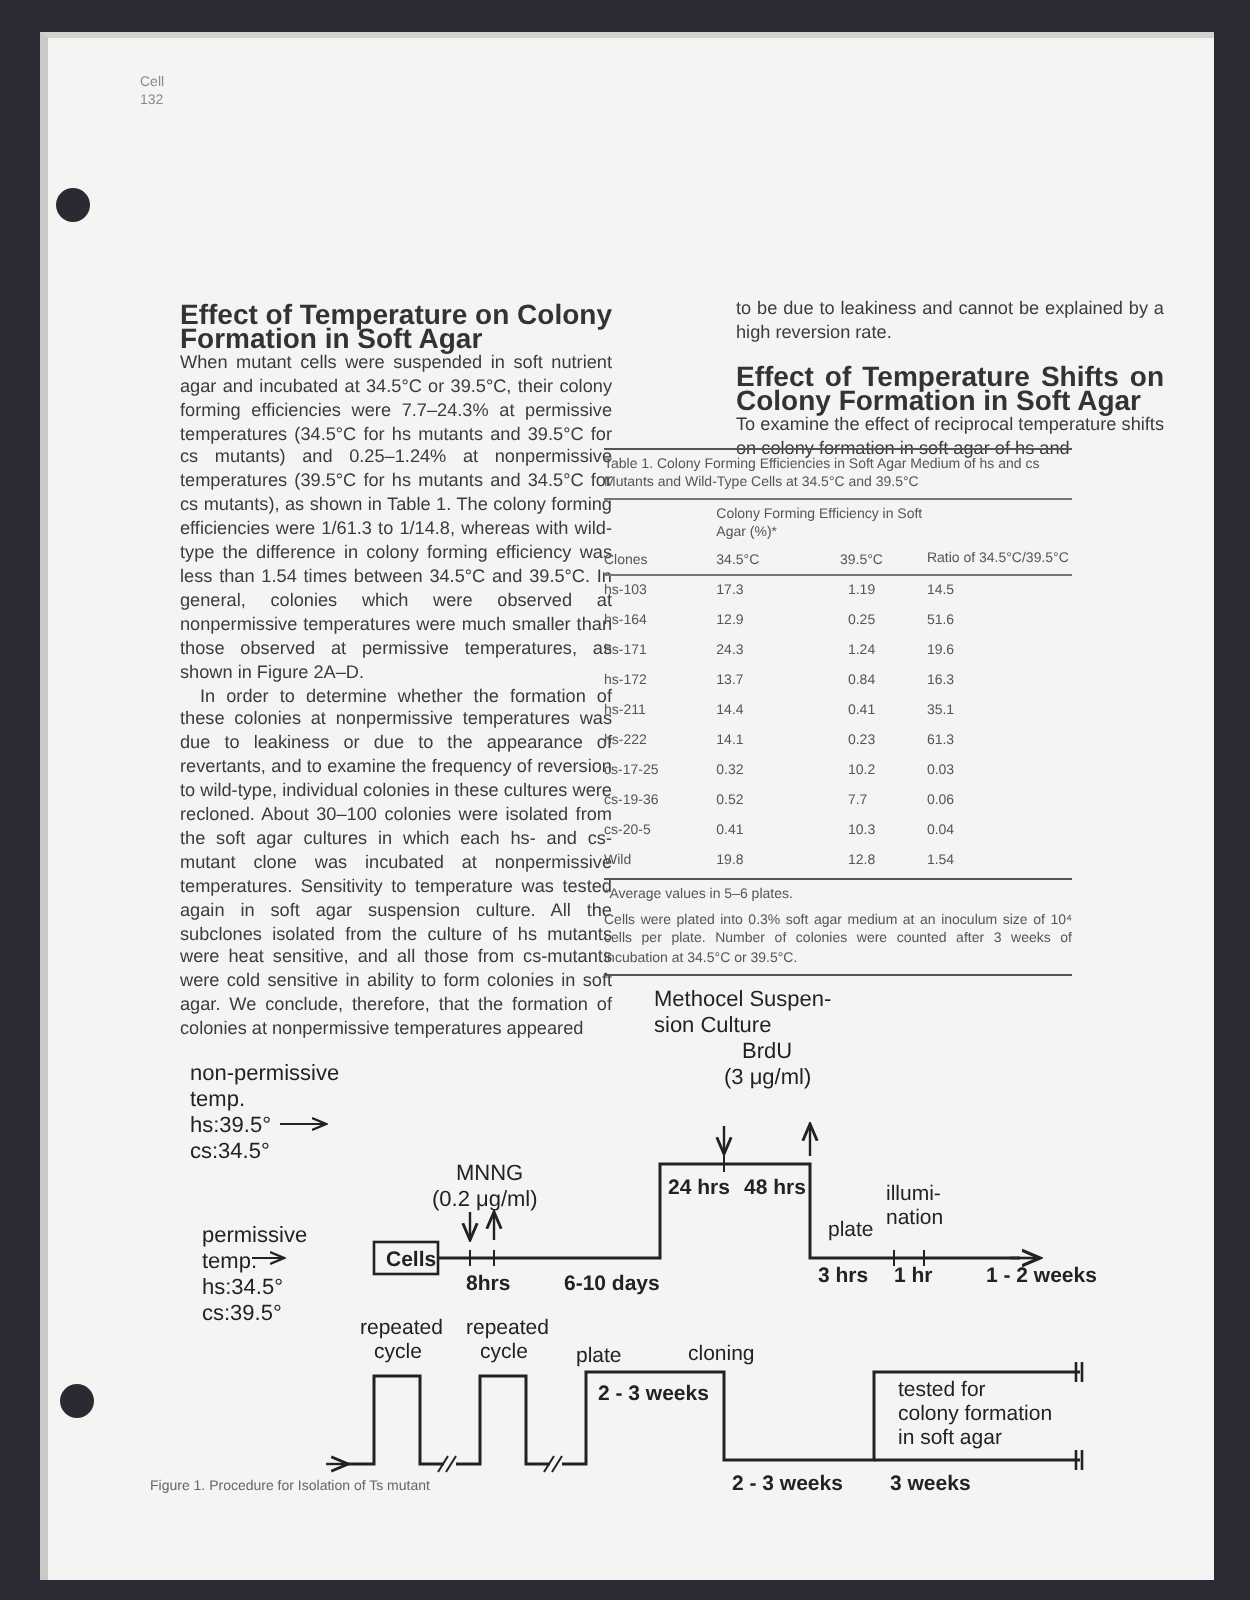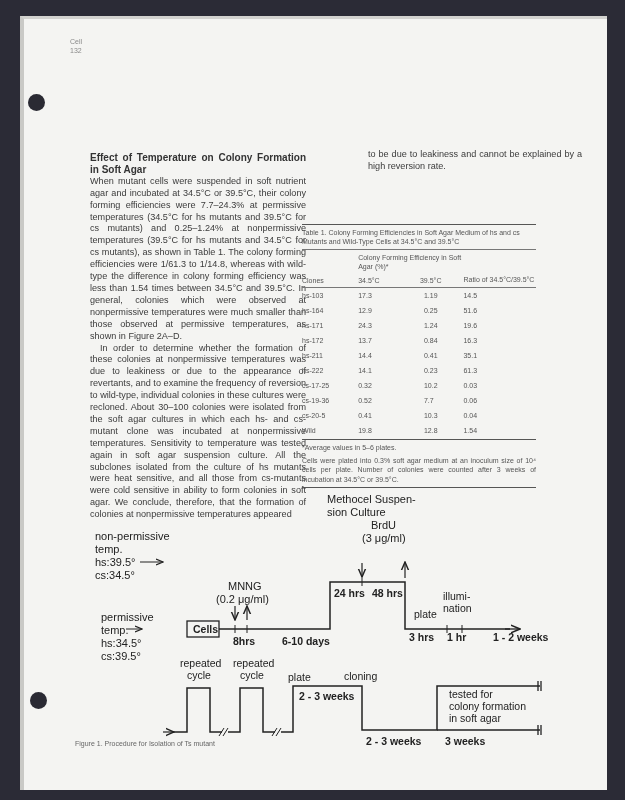--- a/index.html
+++ b/index.html
@@ -2,21 +2,21 @@
 <html><head>
 <meta charset="utf-8">
 <style>
   html, body { margin:0; padding:0; }
   body { width:625px; height:800px; background:#2b2b36; position:relative; overflow:hidden; font-family:"Liberation Sans", sans-serif; }
   .page { position:absolute; left:20px; top:16px; width:587px; height:774px; background:#f4f4f2; border-left:4px solid #c9c9c6; border-top:3px solid #d2d2cf; box-sizing:border-box; }
   .hole { position:absolute; width:17px; height:17px; border-radius:50%; background:#2a2a33; }
   .journal { position:absolute; left:70px; top:37px; font-size:7px; color:#8a8a8a; line-height:9px; }
   .col { position:absolute; font-size:9.1px; line-height:11.9px; color:#3b3b3b; text-align:justify; }
   .col p { margin:0; }
-  .col h3 { margin:0; font-size:10px; font-weight:bold; color:#333; line-height:11.9px; }
+  .col h3 { margin:0; font-size:14px; font-weight:bold; color:#333; line-height:11.9px; }
   .indent { text-indent:10px; }
   table { border-collapse:collapse; font-size:7px; color:#555; }
   .tbl { position:absolute; left:302px; top:224px; width:234px; }
   .tbl .cap { font-size:7px; line-height:9px; color:#555; border-top:1.5px solid #555; border-bottom:1px solid #777; padding:3px 0 3px 0; }
   .tbl td { padding:0; height:15px; vertical-align:middle; }
   .tbl .hdr td { height:auto; }
   .foot { font-size:7px; line-height:9.5px; color:#555; }
   svg text { font-family:"Liberation Sans", sans-serif; fill:#222; }
   .figcap { position:absolute; left:75px; top:740px; font-size:7px; color:#666; }
 </style>
@@ -33,20 +33,22 @@
 </div>
 
 <div class="col" style="left:90px;top:152px;width:216px;">
   <h3>Effect of Temperature on Colony Formation in Soft Agar</h3>
   <p>When mutant cells were suspended in soft nutrient agar and incubated at 34.5°C or 39.5°C, their colony forming efficiencies were 7.7–24.3% at permissive temperatures (34.5°C for hs mutants and 39.5°C for cs mutants) and 0.25–1.24% at nonpermissive temperatures (39.5°C for hs mutants and 34.5°C for cs mutants), as shown in Table 1. The colony forming efficiencies were 1/61.3 to 1/14.8, whereas with wild-type the difference in colony forming efficiency was less than 1.54 times between 34.5°C and 39.5°C. In general, colonies which were observed at nonpermissive temperatures were much smaller than those observed at permissive temperatures, as shown in Figure 2A–D.</p>
   <p class="indent">In order to determine whether the formation of these colonies at nonpermissive temperatures was due to leakiness or due to the appearance of revertants, and to examine the frequency of reversion to wild-type, individual colonies in these cultures were recloned. About 30–100 colonies were isolated from the soft agar cultures in which each hs- and cs-mutant clone was incubated at nonpermissive temperatures. Sensitivity to temperature was tested again in soft agar suspension culture. All the subclones isolated from the culture of hs mutants were heat sensitive, and all those from cs-mutants were cold sensitive in ability to form colonies in soft agar. We conclude, therefore, that the formation of colonies at nonpermissive temperatures appeared</p>
 </div>
 
 <div class="col" style="left:324px;top:149px;width:214px;margin-left:44px;">
   <p>to be due to leakiness and cannot be explained by a high reversion rate.</p>
+  <h3 style="margin-top:10px;">Effect of Temperature Shifts on Colony Formation in Soft Agar</h3>
+  <p>To examine the effect of reciprocal temperature shifts on colony formation in soft agar of hs and</p>
 </div>
 
 <div class="tbl">
   <div class="cap">Table 1. Colony Forming Efficiencies in Soft Agar Medium of hs and cs Mutants and Wild-Type Cells at 34.5°C and 39.5°C</div>
   <table style="width:100%;">
     <colgroup>
         <col style="width:24%">
         <col style="width:23%">
         <col style="width:22%">
         <col style="width:31%">

